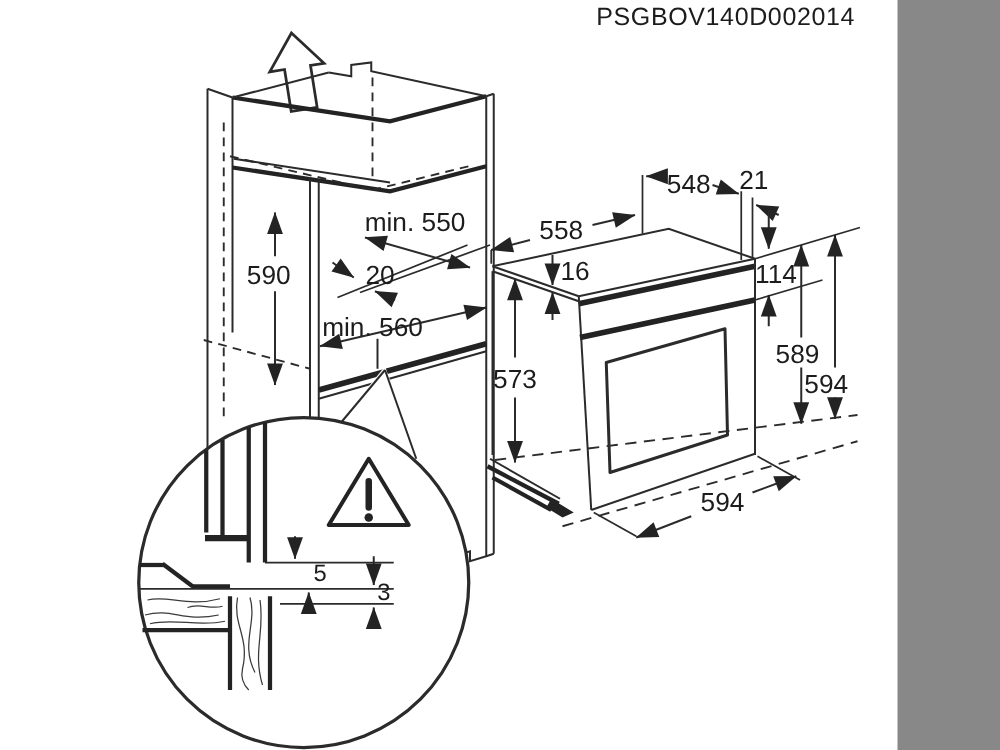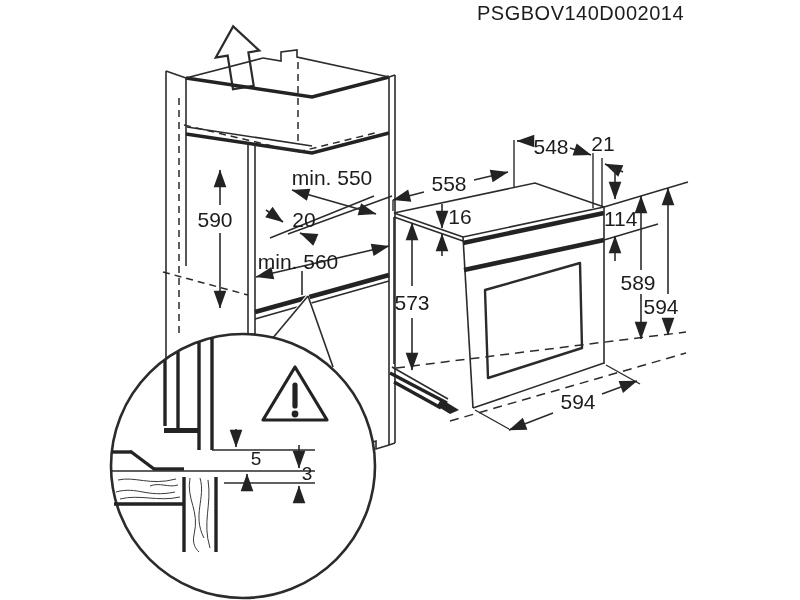--- a/index.html
+++ b/index.html
@@ -1,17 +1,17 @@
 <!DOCTYPE html>
 <html><head>
 <meta charset="utf-8">
 <style>
   html,body { margin:0; padding:0; background:#888; }
   #stage {
-    position:relative; width:800px; height:600px; background:#ffffff;
+    position:relative; width:718px; height:600px; background:#ffffff;
     font-family:"Liberation Sans", sans-serif; overflow:hidden;
   }
   svg text {
     font-family:"Liberation Sans", sans-serif;
     fill:#1c1c1c;
   }
   .dim  { font-size:21px; }
   .dim-s{ font-size:19px; }
   .ttl  { font-size:20px; letter-spacing:0.5px; }
   .ln   { stroke:#2b2b2b; stroke-width:1.6; fill:none; }

